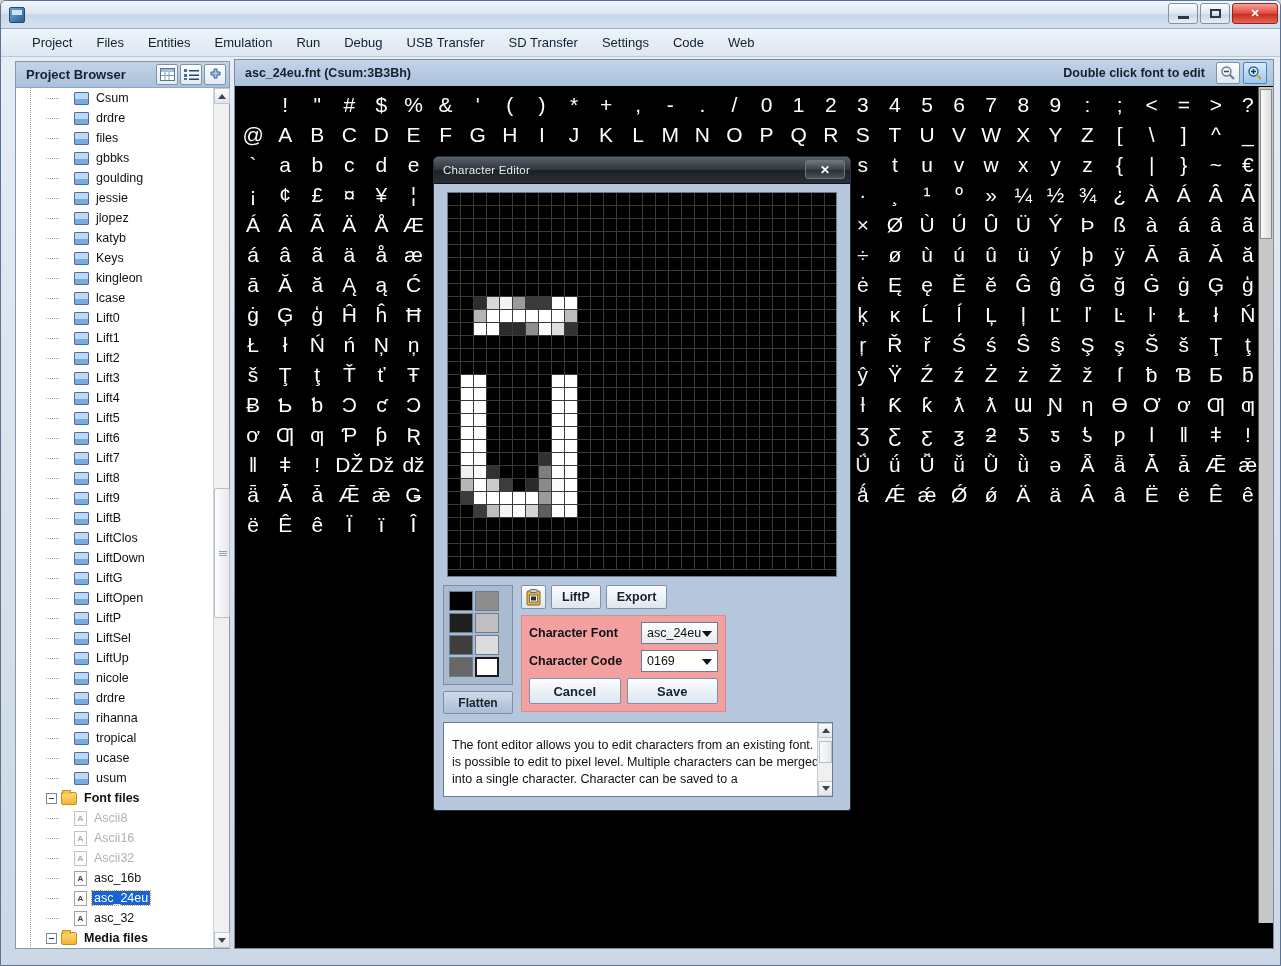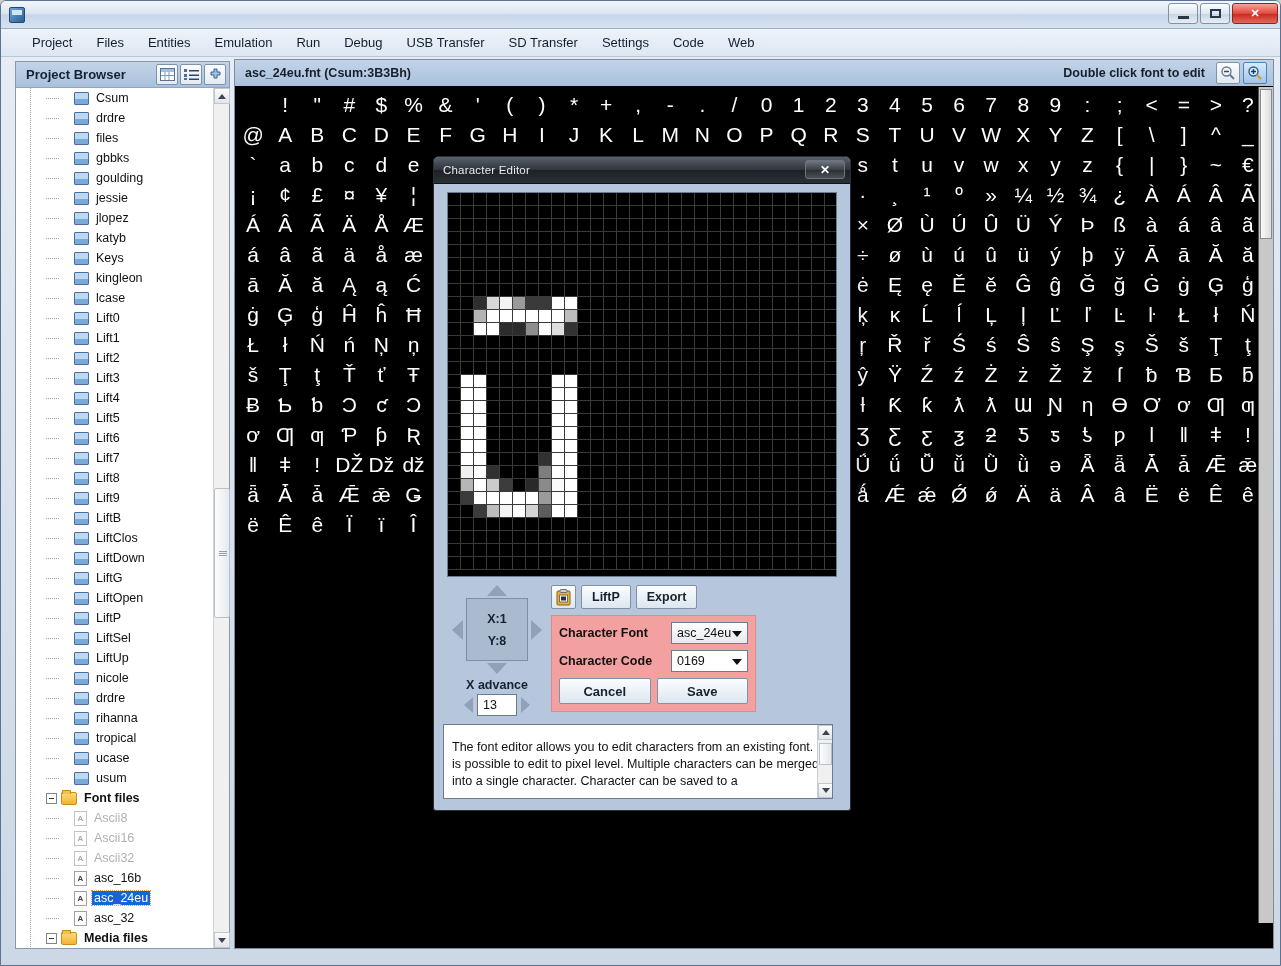--- a/index.html
+++ b/index.html
@@ -2014,39 +2014,34 @@
           <div class="px" style="background: rgb(0, 0, 0);"></div>
           <div class="px" style="background: rgb(0, 0, 0);"></div>
           <div class="px" style="background: rgb(0, 0, 0);"></div>
           <div class="px" style="background: rgb(0, 0, 0);"></div>
           <div class="px" style="background: rgb(0, 0, 0);"></div>
           <div class="px" style="background: rgb(0, 0, 0);"></div>
         </div>
 
       <div class="ctrl-row">
 
-
-        <div class="nudge">
-          <div class="tri up"></div>
-          <div class="nudge-mid">
-            <div class="tri left"></div>
-            <div class="xybox">
-              <div>X:1</div>
-              <div>Y:8</div>
+        <div>
+          <div class="palette" id="palette">
+              <div class="sw" style="background: rgb(0, 0, 0);"></div>
+              <div class="sw" style="background: rgb(141, 141, 141);"></div>
+              <div class="sw" style="background: rgb(31, 31, 31);"></div>
+              <div class="sw" style="background: rgb(191, 191, 191);"></div>
+              <div class="sw" style="background: rgb(63, 63, 63);"></div>
+              <div class="sw" style="background: rgb(220, 220, 220);"></div>
+              <div class="sw" style="background: rgb(103, 103, 103);"></div>
+              <div class="sw selwhite" style="background: rgb(255, 255, 255);"></div>
             </div>
-            <div class="tri right"></div>
-          </div>
-          <div class="tri down"></div>
-          <div class="xadv-label">X advance</div>
-          <div class="xadv-row">
-            <div class="tri left sm"></div>
-            <div class="xadv-in">13</div>
-            <div class="tri right sm"></div>
-          </div>
+          <div class="flatten">Flatten</div>
         </div>
+
 
         <div class="rightcol">
           <div class="iobar">
             <div class="clip-btn">
               <svg width="15" height="17" viewBox="0 0 15 17">
                   <rect x="1" y="2" width="13" height="14" rx="1" fill="#e8b23a" stroke="#8a6411"></rect>
                   <rect x="4" y="0.5" width="7" height="3" rx="1" fill="#cfcfcf" stroke="#6f6f6f"></rect>
                   <rect x="3.5" y="6" width="8" height="7" fill="#fdfdfd" stroke="#6f6f6f"></rect>
                   <rect x="5" y="7.5" width="5" height="4" fill="#2f2f2f"></rect>
                 </svg>

